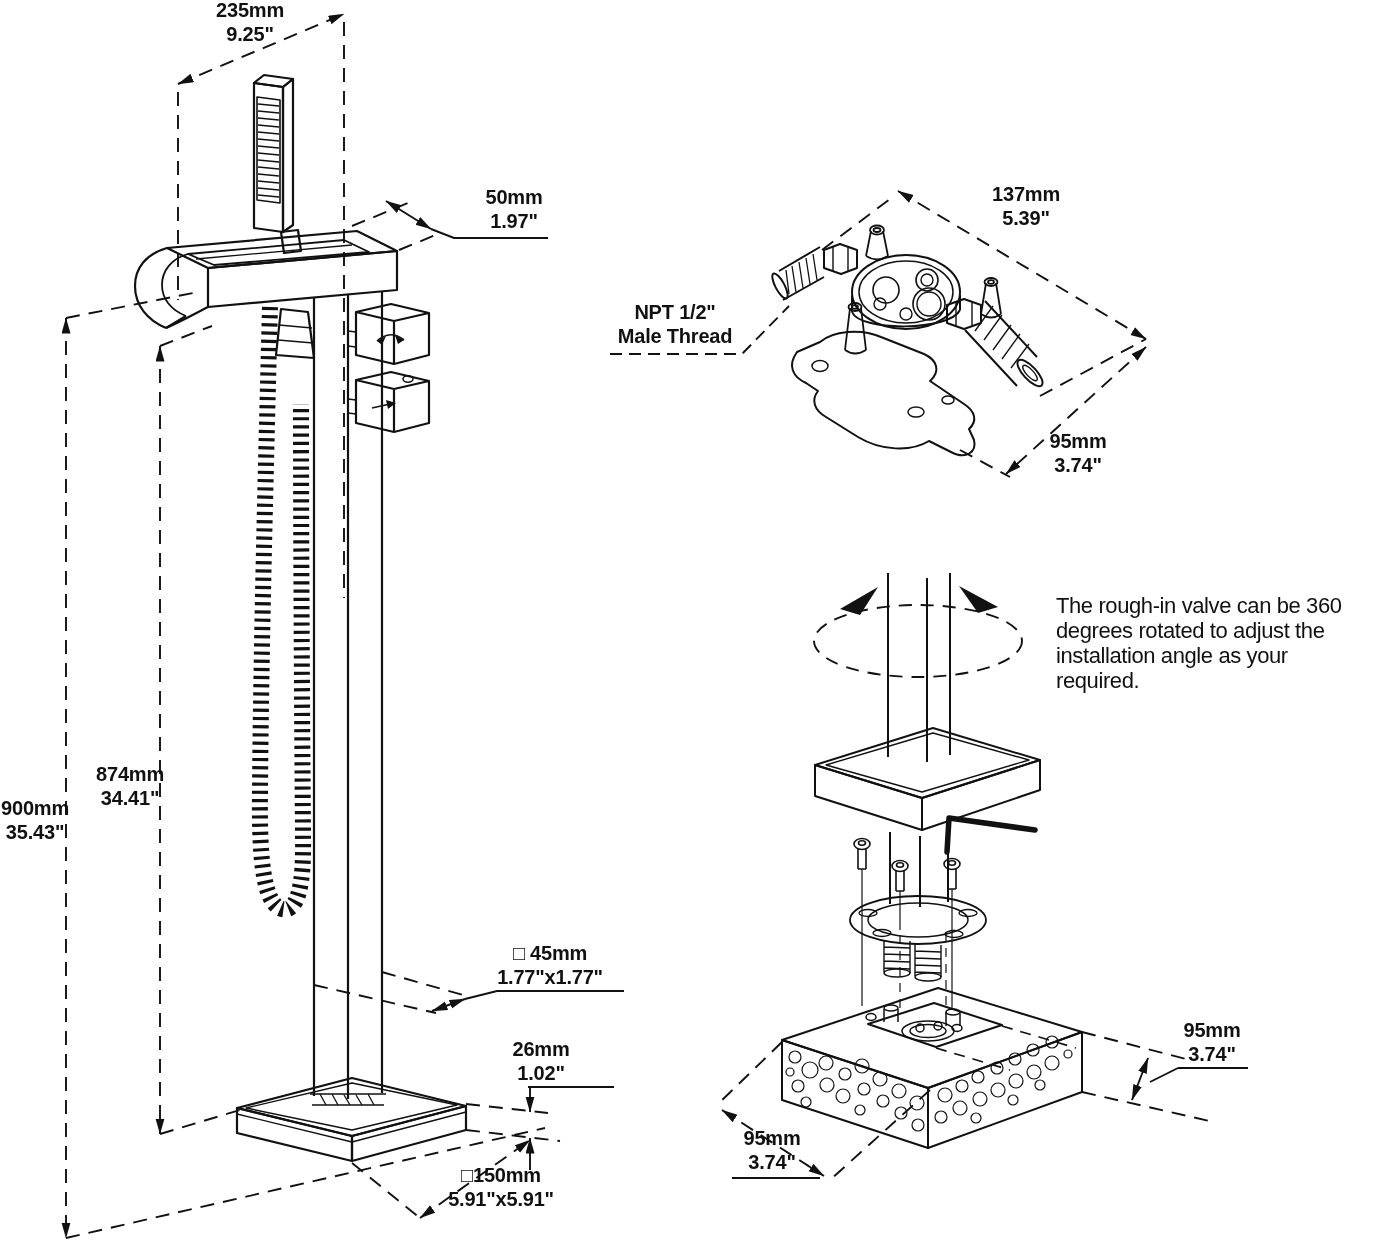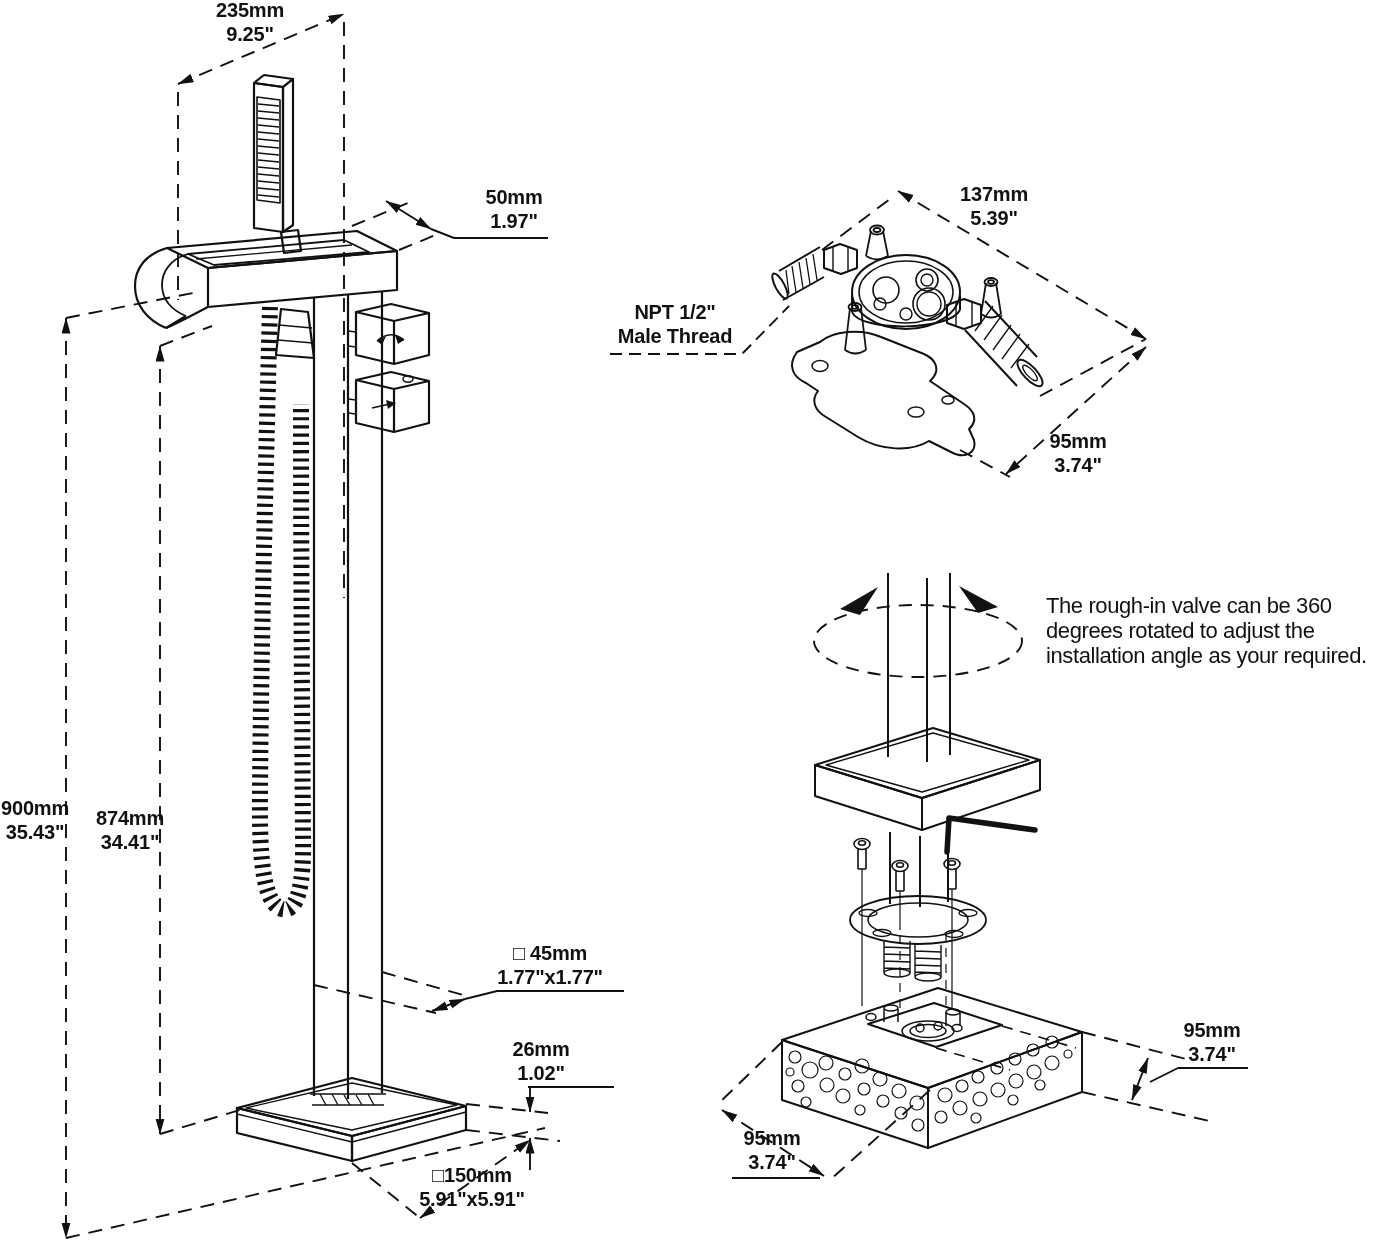--- a/index.html
+++ b/index.html
@@ -10,21 +10,21 @@
   }
   #drawing{position:absolute;left:0;top:0;}
   .dim{
     position:absolute;transform:translateX(-50%);
     text-align:center;font-weight:bold;font-size:20px;line-height:24px;
     white-space:nowrap;letter-spacing:-0.2px;
   }
   .dim span{display:block;}
   .note{
     position:absolute;font-size:22px;line-height:25px;letter-spacing:-0.4px;
-    white-space:pre-line;font-weight:normal;
+    white-space:pre-line;font-weight:normal;margin-left:10px;
   }
 </style>
 </head>
 <body>
 
 <div id="stage">
 
 <svg id="drawing" width="1374" height="1245" viewBox="0 0 1374 1245">
   <defs>
     <marker id="ah" markerWidth="18" markerHeight="11" refX="15.5" refY="4.5" orient="auto-start-reverse" markerUnits="userSpaceOnUse">
@@ -246,38 +246,38 @@
     <span>9.25"</span>
   </div>
   <div class="dim" style="left:514px;top:185px">
     <span>50mm</span>
     <span>1.97"</span>
   </div>
   <div class="dim" style="left:35px;top:796px">
     <span>900mm</span>
     <span>35.43"</span>
   </div>
-  <div class="dim" style="left:130px;top:806px">
+  <div class="dim" style="left:130px;top:762px">
     <span>874mm</span>
     <span>34.41"</span>
   </div>
   <div class="dim" style="left:550px;top:941px">
     <span>□ 45mm</span>
     <span>1.77"x1.77"</span>
   </div>
   <div class="dim" style="left:541px;top:1037px">
     <span>26mm</span>
     <span>1.02"</span>
   </div>
-  <div class="dim" style="left:472px;top:1163px">
+  <div class="dim" style="left:501px;top:1163px">
     <span>□150mm</span>
     <span>5.91"x5.91"</span>
   </div>
 
-  <div class="dim" style="left:994px;top:182px">
+  <div class="dim" style="left:1026px;top:182px">
     <span>137mm</span>
     <span>5.39"</span>
   </div>
   <div class="dim" style="left:675px;top:300px">
     <span>NPT 1/2"</span>
     <span>Male Thread</span>
   </div>
   <div class="dim" style="left:1078px;top:429px">
     <span>95mm</span>
     <span>3.74"</span>

